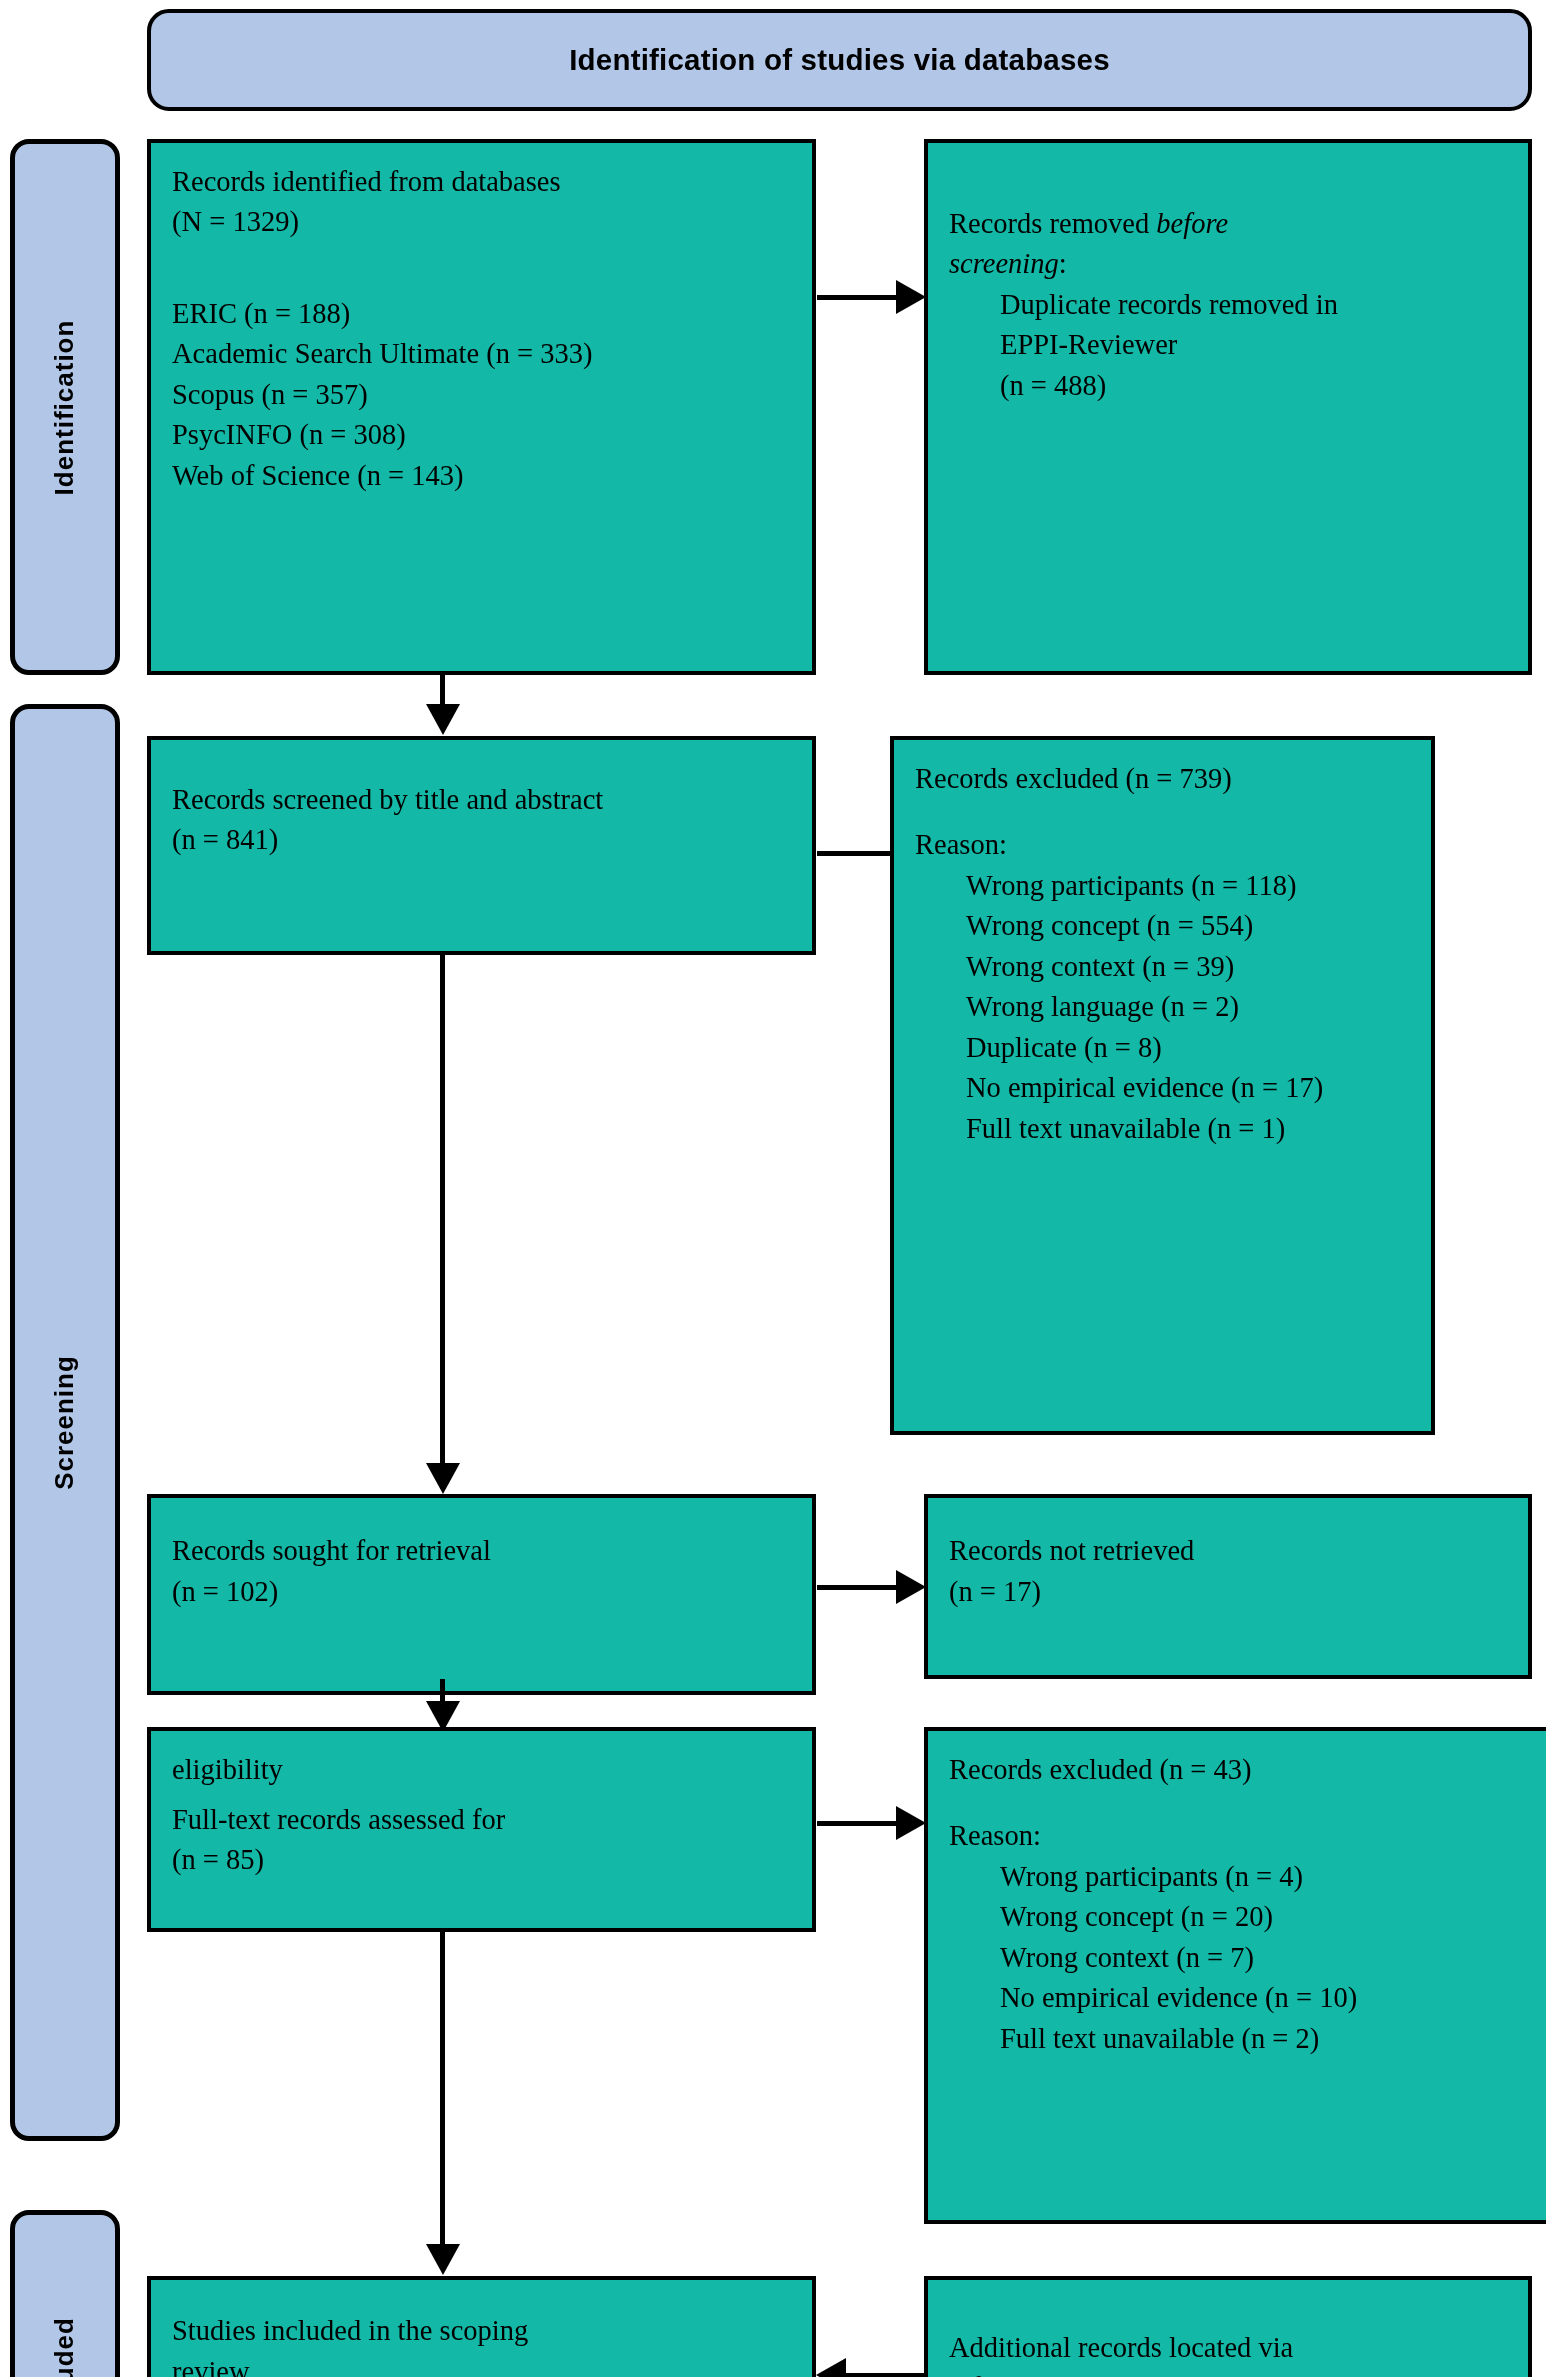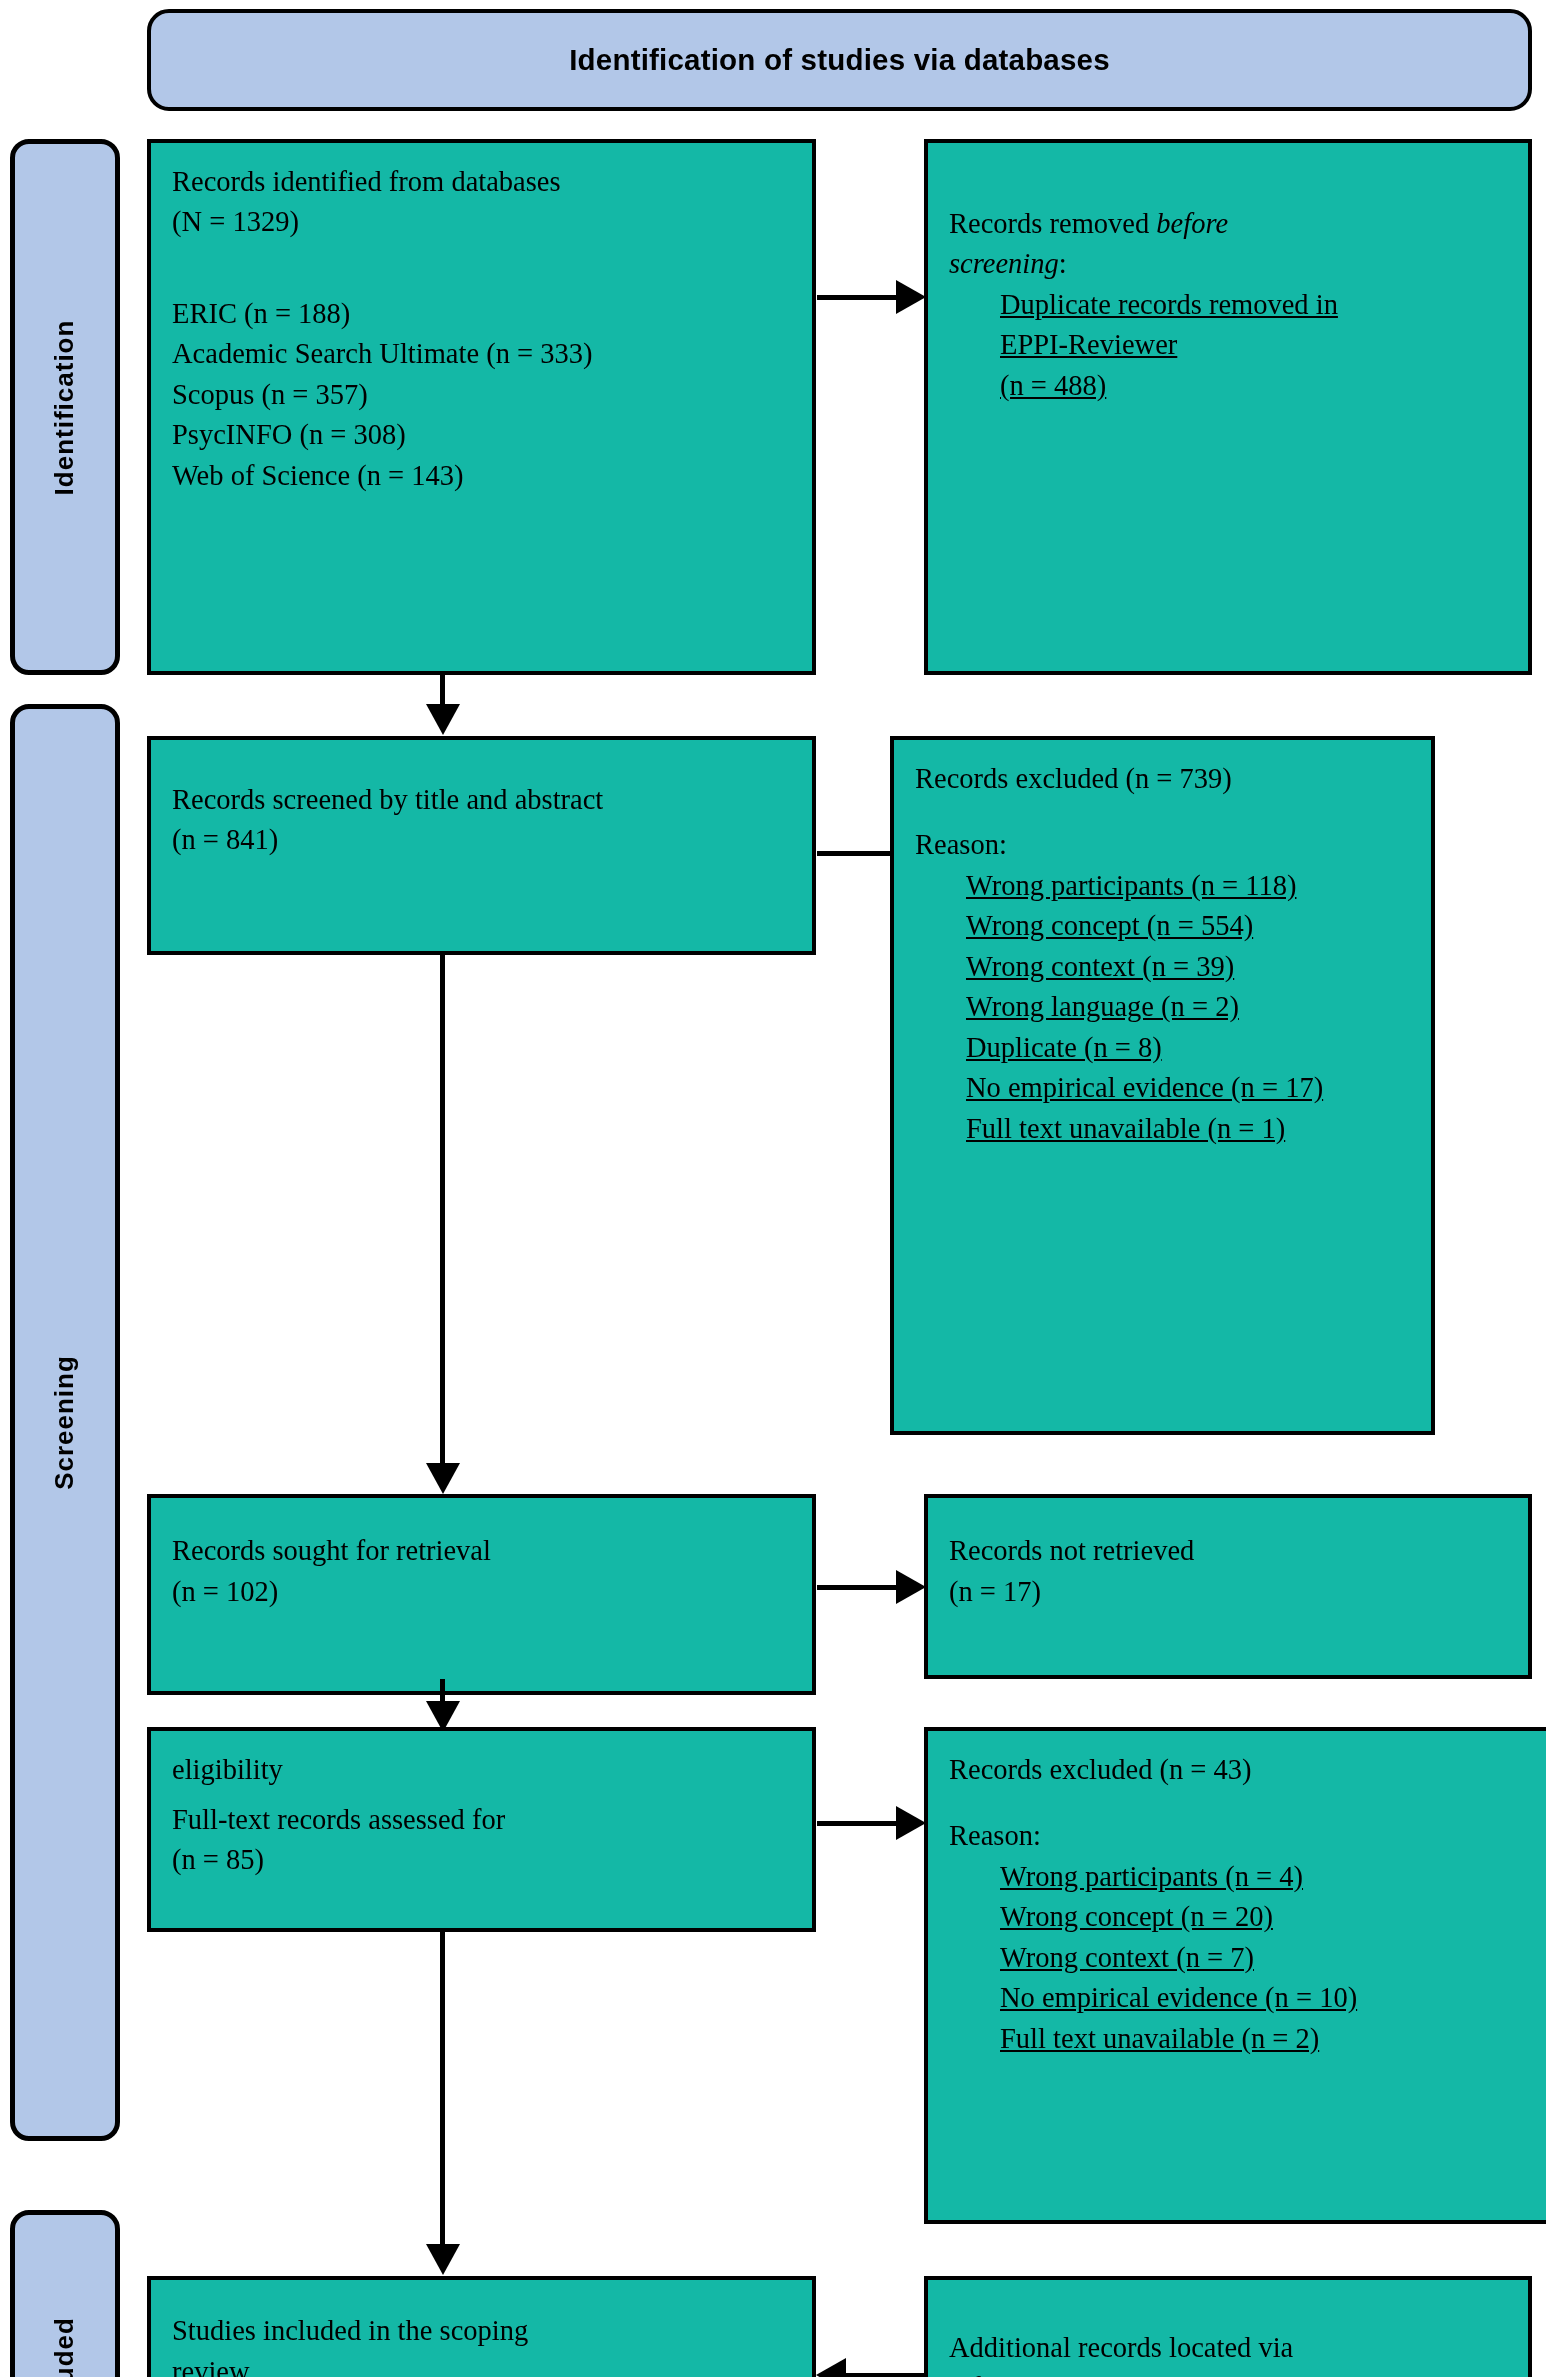--- a/index.html
+++ b/index.html
@@ -68,21 +68,21 @@
     box-sizing: border-box;
     padding: 19px 21px 14.3px 21px;
   }
   .box p {
     margin: 0 0 0 0;
     font-size: 28.5px;
     line-height: 1.42;
     color: #000000;
     font-family: "Liberation Serif", "DejaVu Serif", serif;
   }
-  .box p.indent { padding-left: 51px; text-decoration: underline; }
+  .box p.indent { padding-left: 51px; }
   .box p.gap    { margin-top: 26px; }
   .box p.bigap  { margin-top: 51px; }
   .box p i      { font-style: italic; }
 
   
   .vline { background: #000000; }
   .hline { background: #000000; }
 
   .arrow-down {
     width: 0; height: 0;

